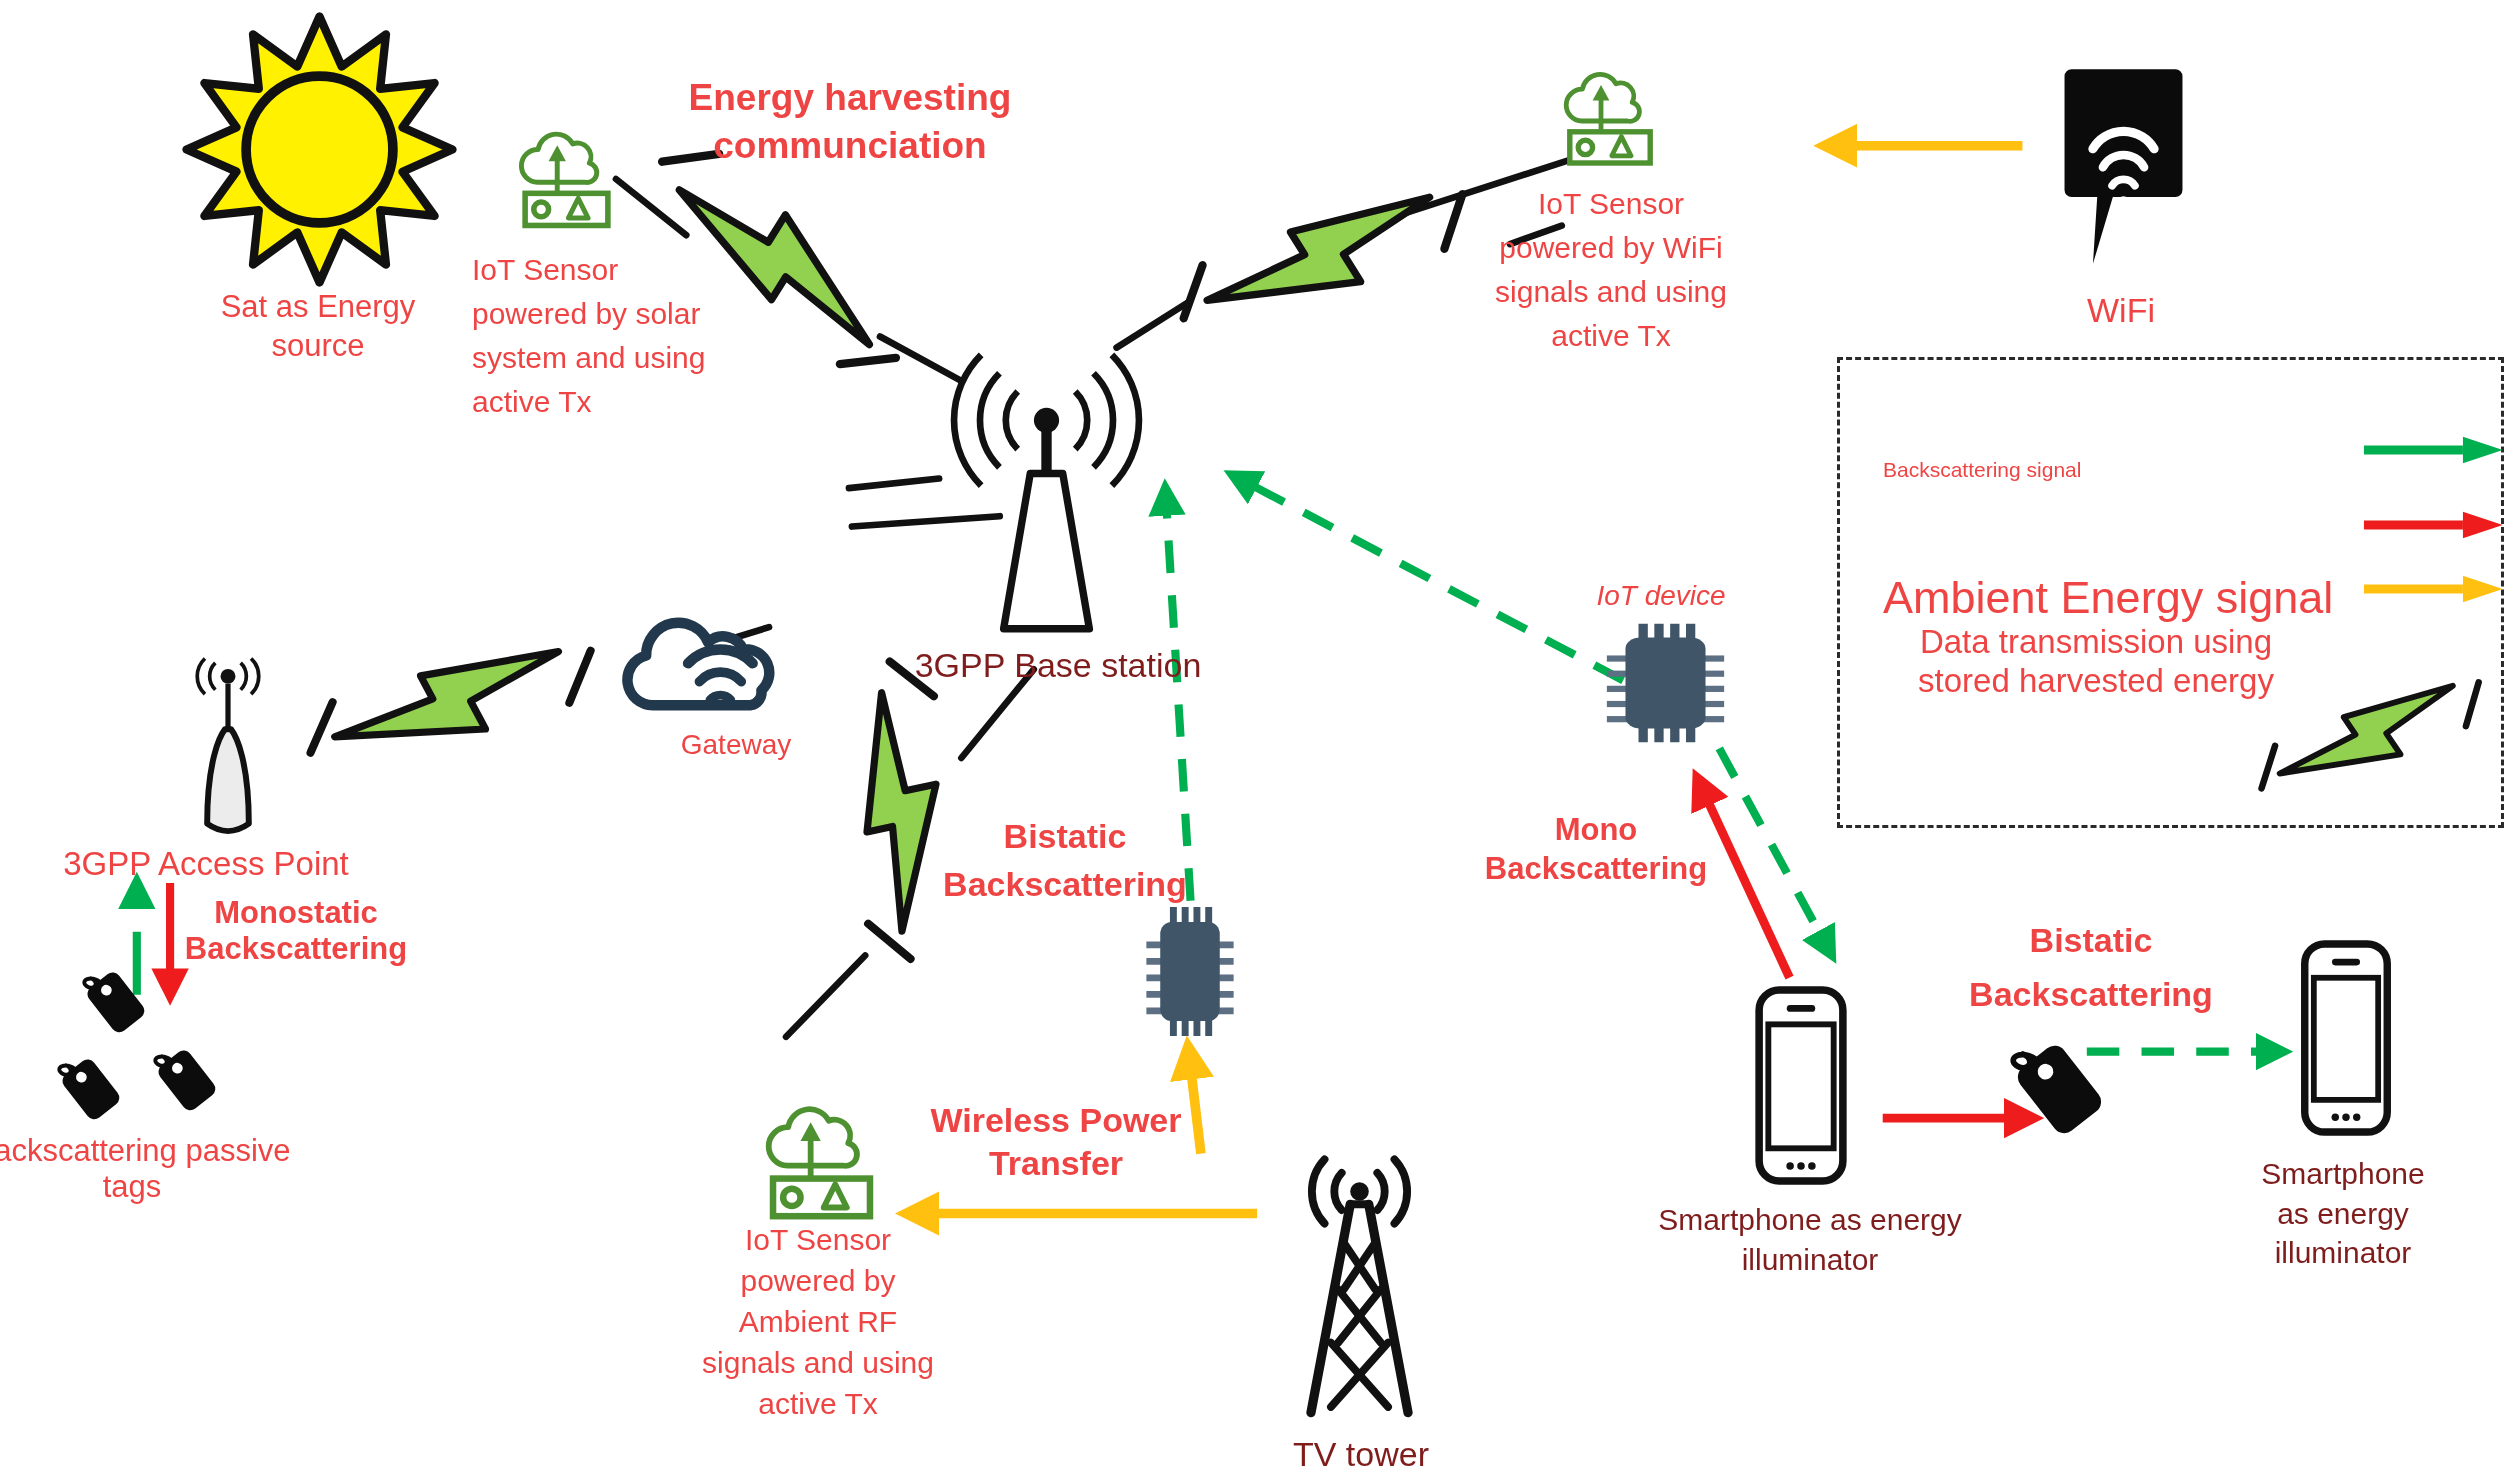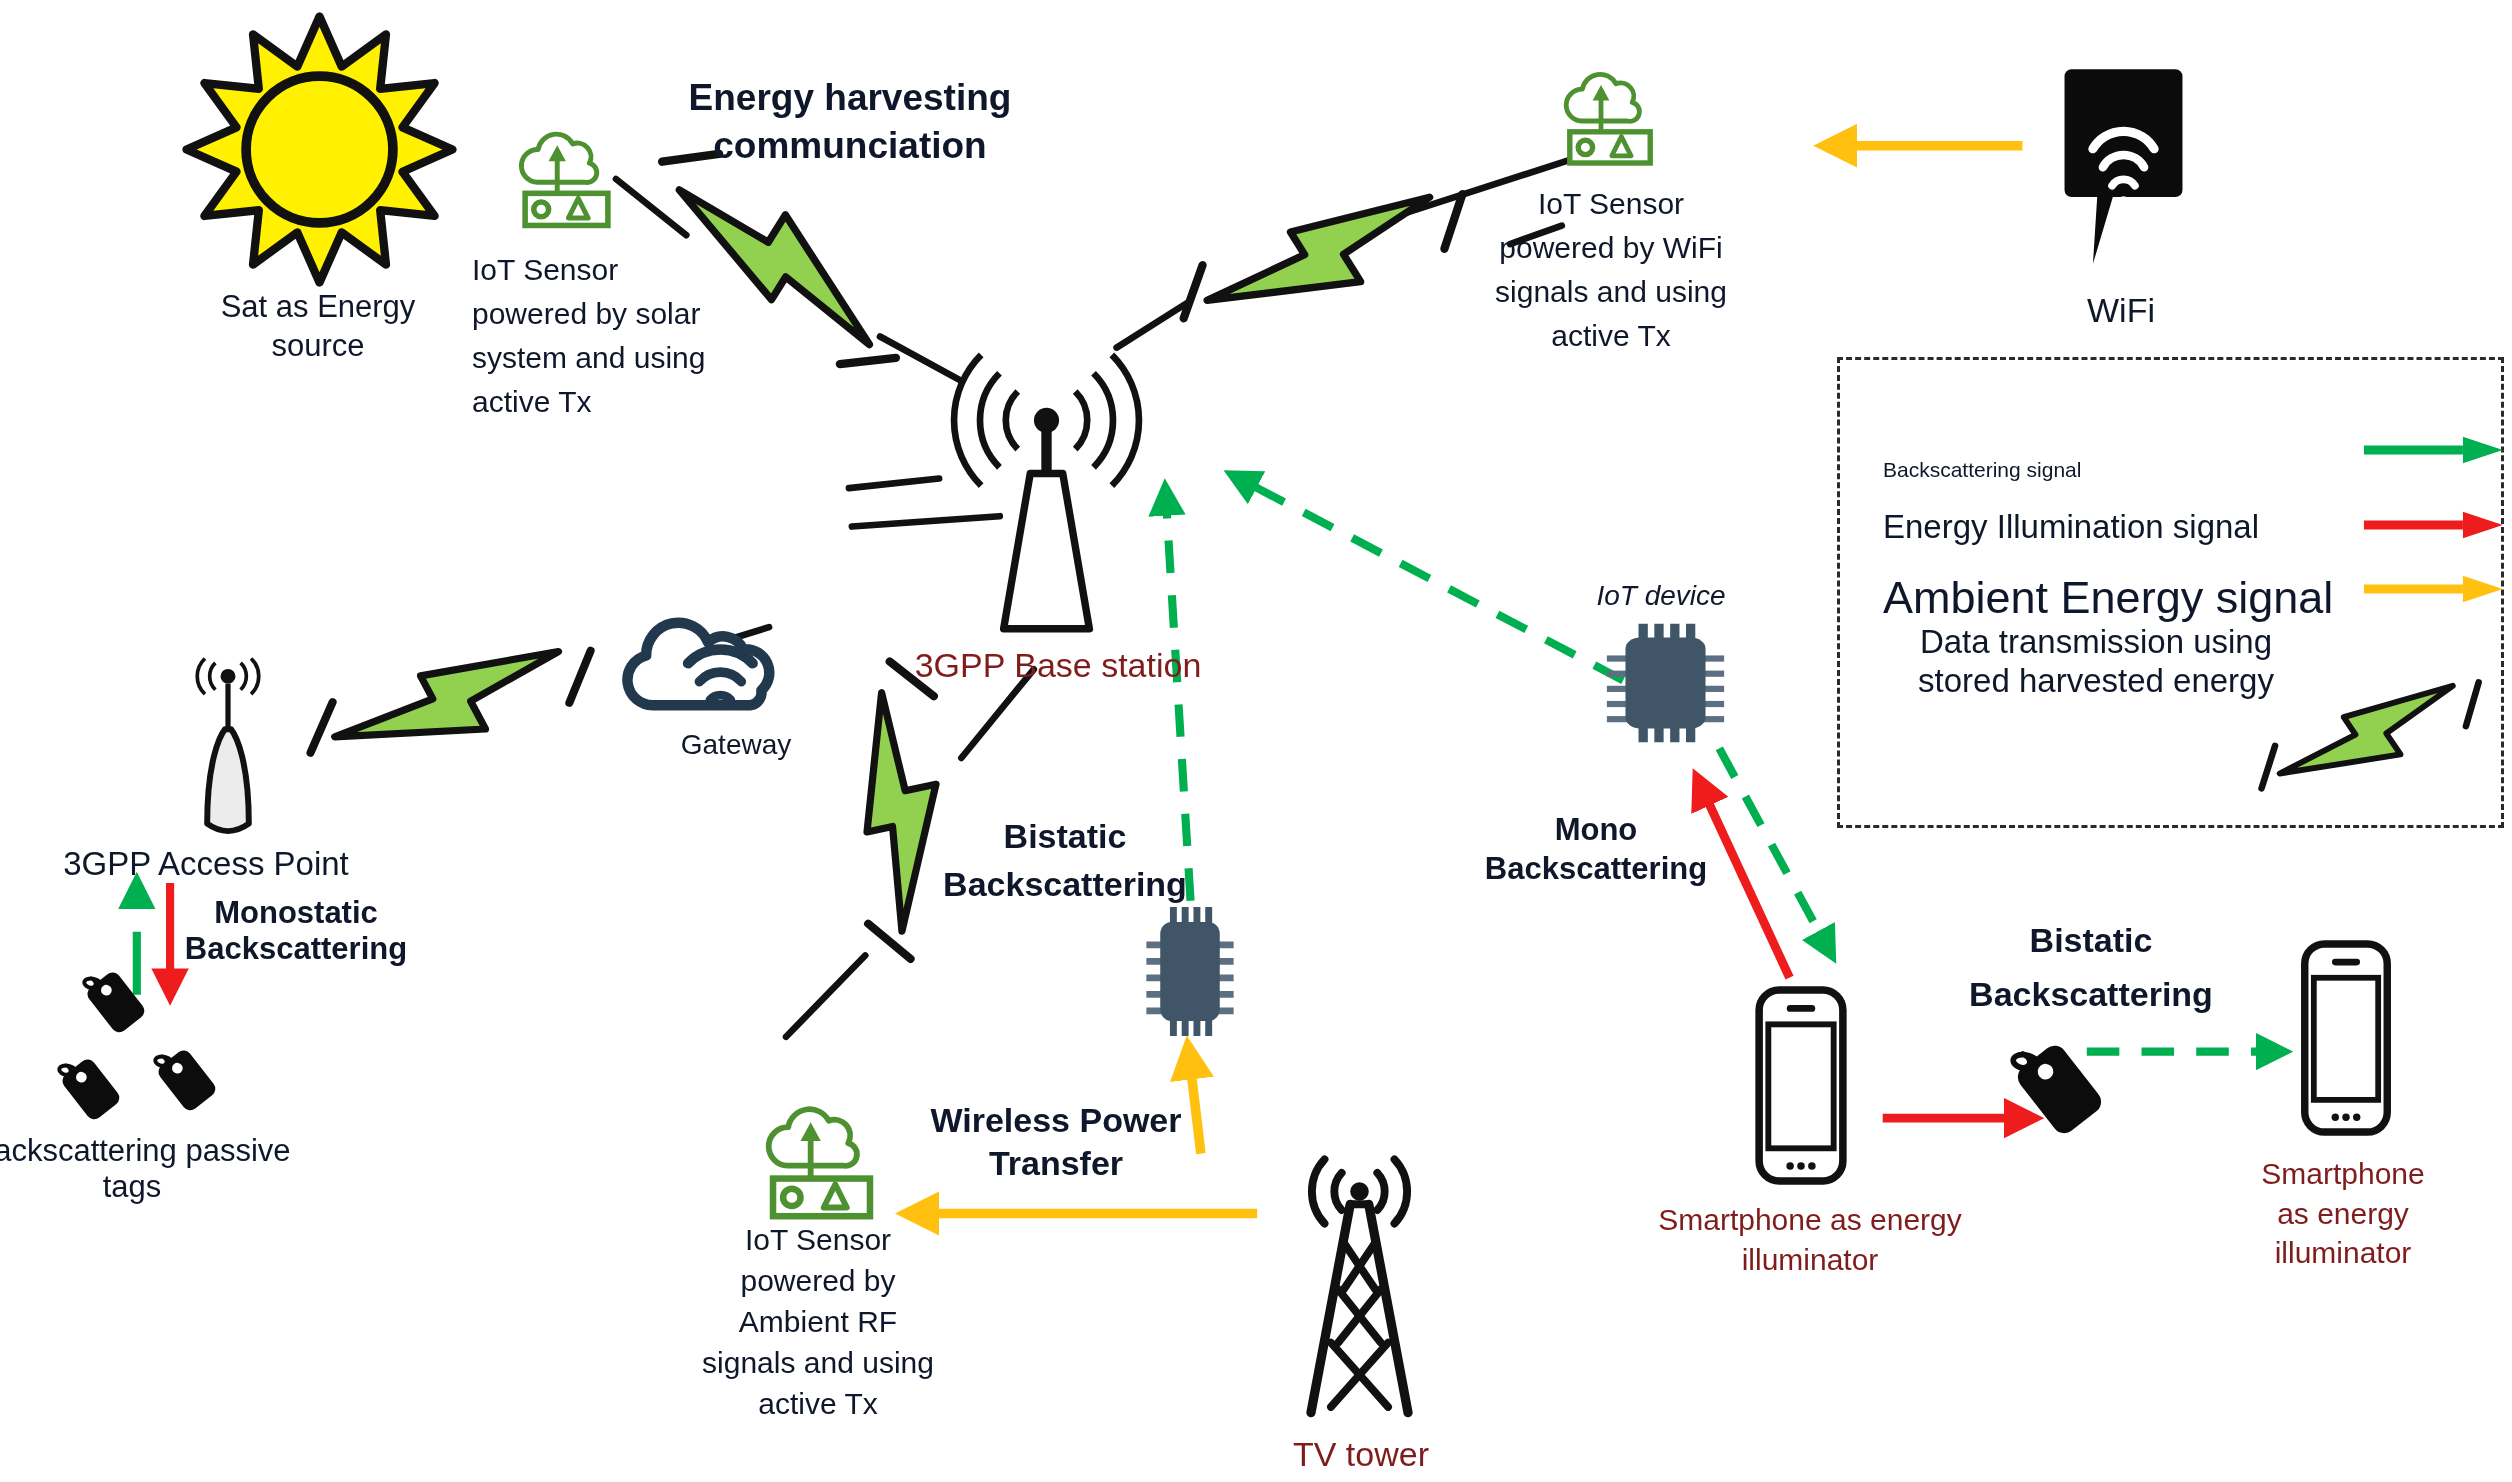--- a/index.html
+++ b/index.html
@@ -1,18 +1,18 @@
 <!DOCTYPE html>
 <html style="font-size:12px"><head>
 <meta charset="utf-8">
 <style>
   html,body{margin:0;padding:0;background:#fff;}
   #canvas{position:relative;width:2512px;height:1482px;background:#fff;
           font-family:"Liberation Sans",sans-serif;overflow:hidden;}
-  .label{position:absolute;white-space:pre-line;text-align:center;color:#0f172a;
+  .label{position:absolute;white-space:pre-line;text-align:center;color:#ef4444;
          transform:translateX(-50%);line-height:1.3;}
   .left-align{transform:none;text-align:left;}
   .bold{font-weight:700;}
   .brown{color:#7f1d1d;}
   .icon{position:absolute;}
   #overlay{position:absolute;left:0;top:0;}
   .legendbox{position:absolute;left:1837px;top:357px;width:667px;height:471px;
              border:3.7px dashed #2a2a2a;box-sizing:border-box;background:#fff;}
 </style>
 </head>
@@ -268,21 +268,20 @@
         <path d="M132,150 L88,215"></path>
       <path d="M80,215 L140,290"></path>
         <path d="M140,215 L80,290"></path>
       <path d="M70,290 L150,380"></path>
         <path d="M150,290 L70,380"></path>
     </g>
   </svg>
 
   <div class="legendbox">
     <div class="label left-align" style="left:43px;top:70px;font-size:21px;position:absolute;margin-top:26px;">Backscattering signal</div>
-    <div class="label left-align" style="left:43px;top:146px;font-size:33px;position:absolute;">Energy Illumination signal</div>
     <div class="label left-align" style="left:43px;top:209px;font-size:45px;position:absolute;">Ambient Energy signal</div>
     <div class="label" style="left:256px;top:263px;font-size:33px;line-height:1.18;position:absolute;">Data transmission using
 stored harvested energy</div>
 
     <svg style="position:absolute;left:521px;top:75px;width:144px;height:30px;" viewBox="0 0 195 40">
       <line x1="4" y1="20" x2="138" y2="20" stroke="#00B050" stroke-width="12"></line>
       <polygon points="138,2 192,20 138,38" fill="#00B050"></polygon>
     </svg>
     <svg style="position:absolute;left:521px;top:150px;width:144px;height:30px;" viewBox="0 0 195 40">
       <line x1="4" y1="20" x2="138" y2="20" stroke="#EE1C1C" stroke-width="12"></line>

